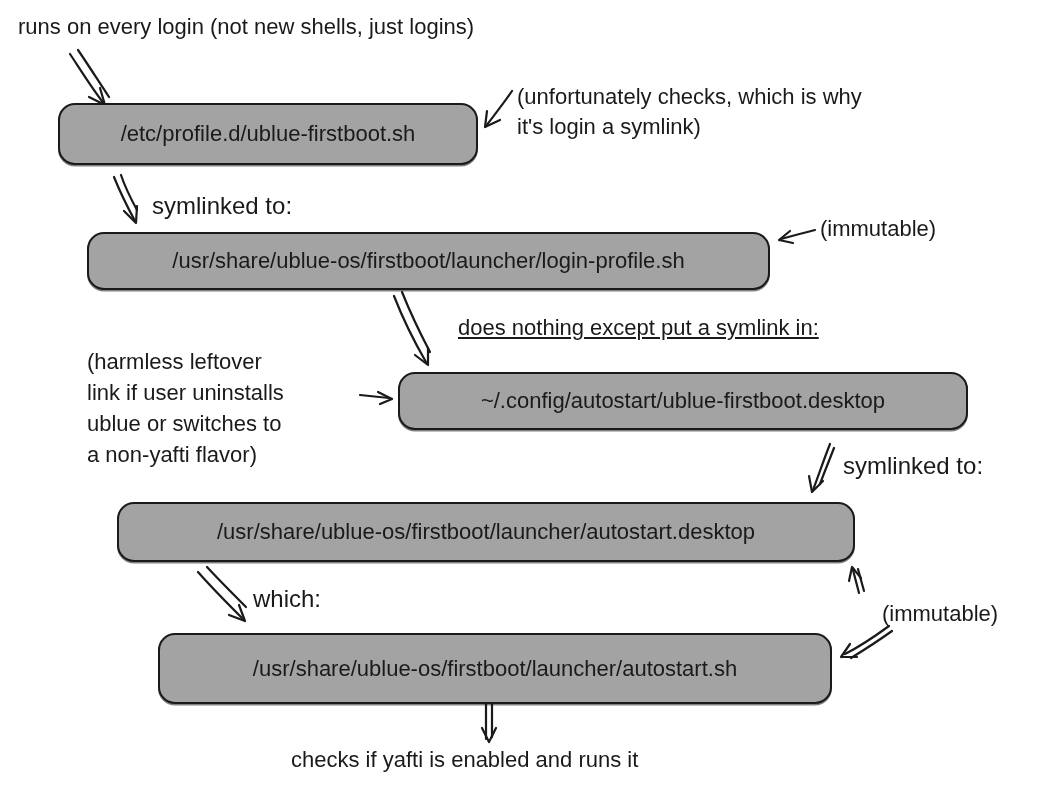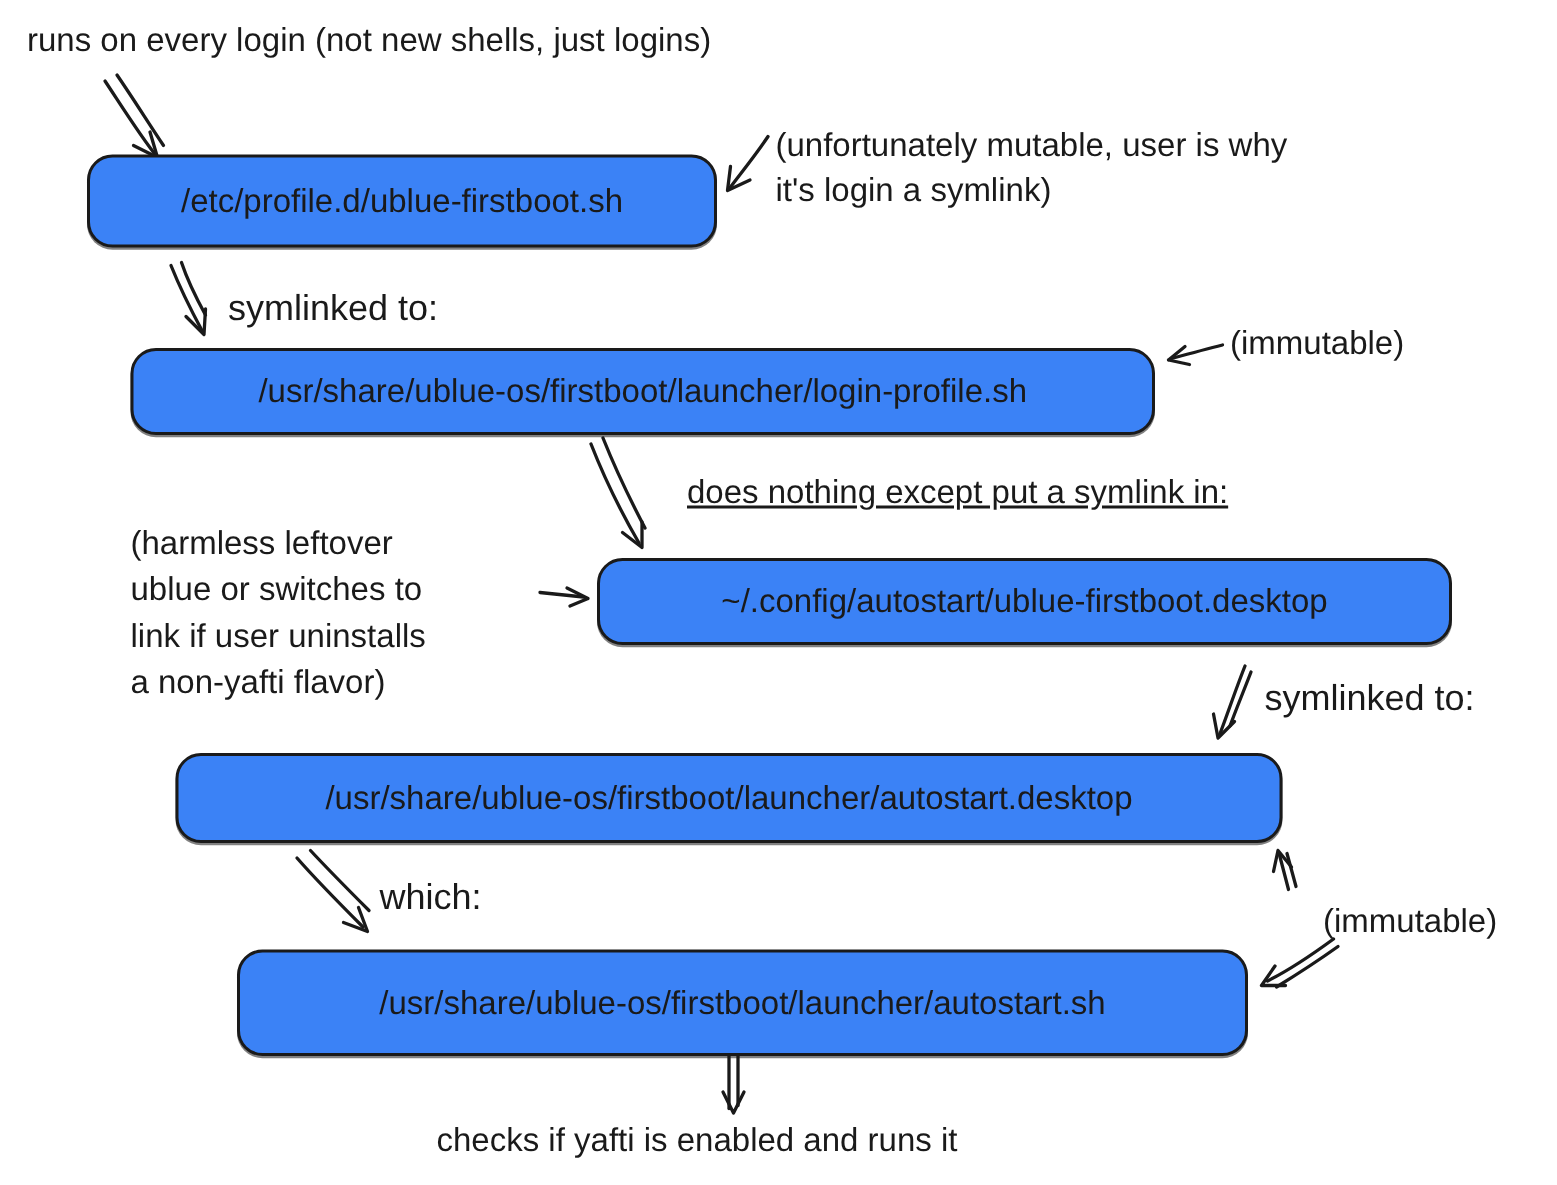--- a/index.html
+++ b/index.html
@@ -26,21 +26,21 @@
     white-space: nowrap;
     color: #1a1a1a;
   }
   .note.multi { white-space: normal; }
   .note.multi div { white-space: nowrap; }
   .node {
     position: absolute;
     box-sizing: border-box;
     border: 2.4px solid #1a1a1a;
     border-radius: 17px;
-    background: #3b82f6;
+    background: #a3a3a3;
     display: flex;
     align-items: center;
     justify-content: center;
     font-size: 22px;
     white-space: nowrap;
     box-shadow: 0 1.5px 0 0 rgba(26,26,26,0.55);
   }
   .arrow path { stroke: #1a1a1a; stroke-width: 2.2; fill: none; stroke-linecap: round; stroke-linejoin: round; }
 </style>
 </head>
@@ -110,34 +110,34 @@
     <g class="arrow">
       <path d="M486,698 L486,739"></path>
       <path d="M492,698 L492,737"></path>
       <path d="M489,742 L496,728 M489,742 L482,728"></path>
     </g>
   </svg>
 
   <div class="note" style="left:18px; top:12px;">runs on every login (not new shells, just logins)</div>
 
   <div class="note multi" style="left:517px; top:82px;">
-    <div>(unfortunately mutable, user is why</div>
+    <div>(unfortunately checks, which is why</div>
     <div>it's login a symlink)</div>
   </div>
 
   <div class="note" style="left:152px; top:191px; font-size:24px;">symlinked to:</div>
 
   <div class="note" style="left:820px; top:214px;">(immutable)</div>
 
   <div class="note" style="left:458px; top:313px;text-decoration:underline;">does nothing except put a symlink in:</div>
 
   <div class="note multi" style="left:87px; top:346px; line-height:31px;">
     <div>(harmless leftover</div>
+    <div>link if user uninstalls</div>
     <div>ublue or switches to</div>
-    <div>link if user uninstalls</div>
     <div>a non-yafti flavor)</div>
   </div>
 
   <div class="note" style="left:843px; top:451px; font-size:24px;">symlinked to:</div>
 
   <div class="note" style="left:253px; top:584px; font-size:24px;">which:</div>
 
   <div class="note" style="left:882px; top:599px;">(immutable)</div>
 
   <div class="note" style="left:291px; top:745px;">checks if yafti is enabled and runs it</div>

